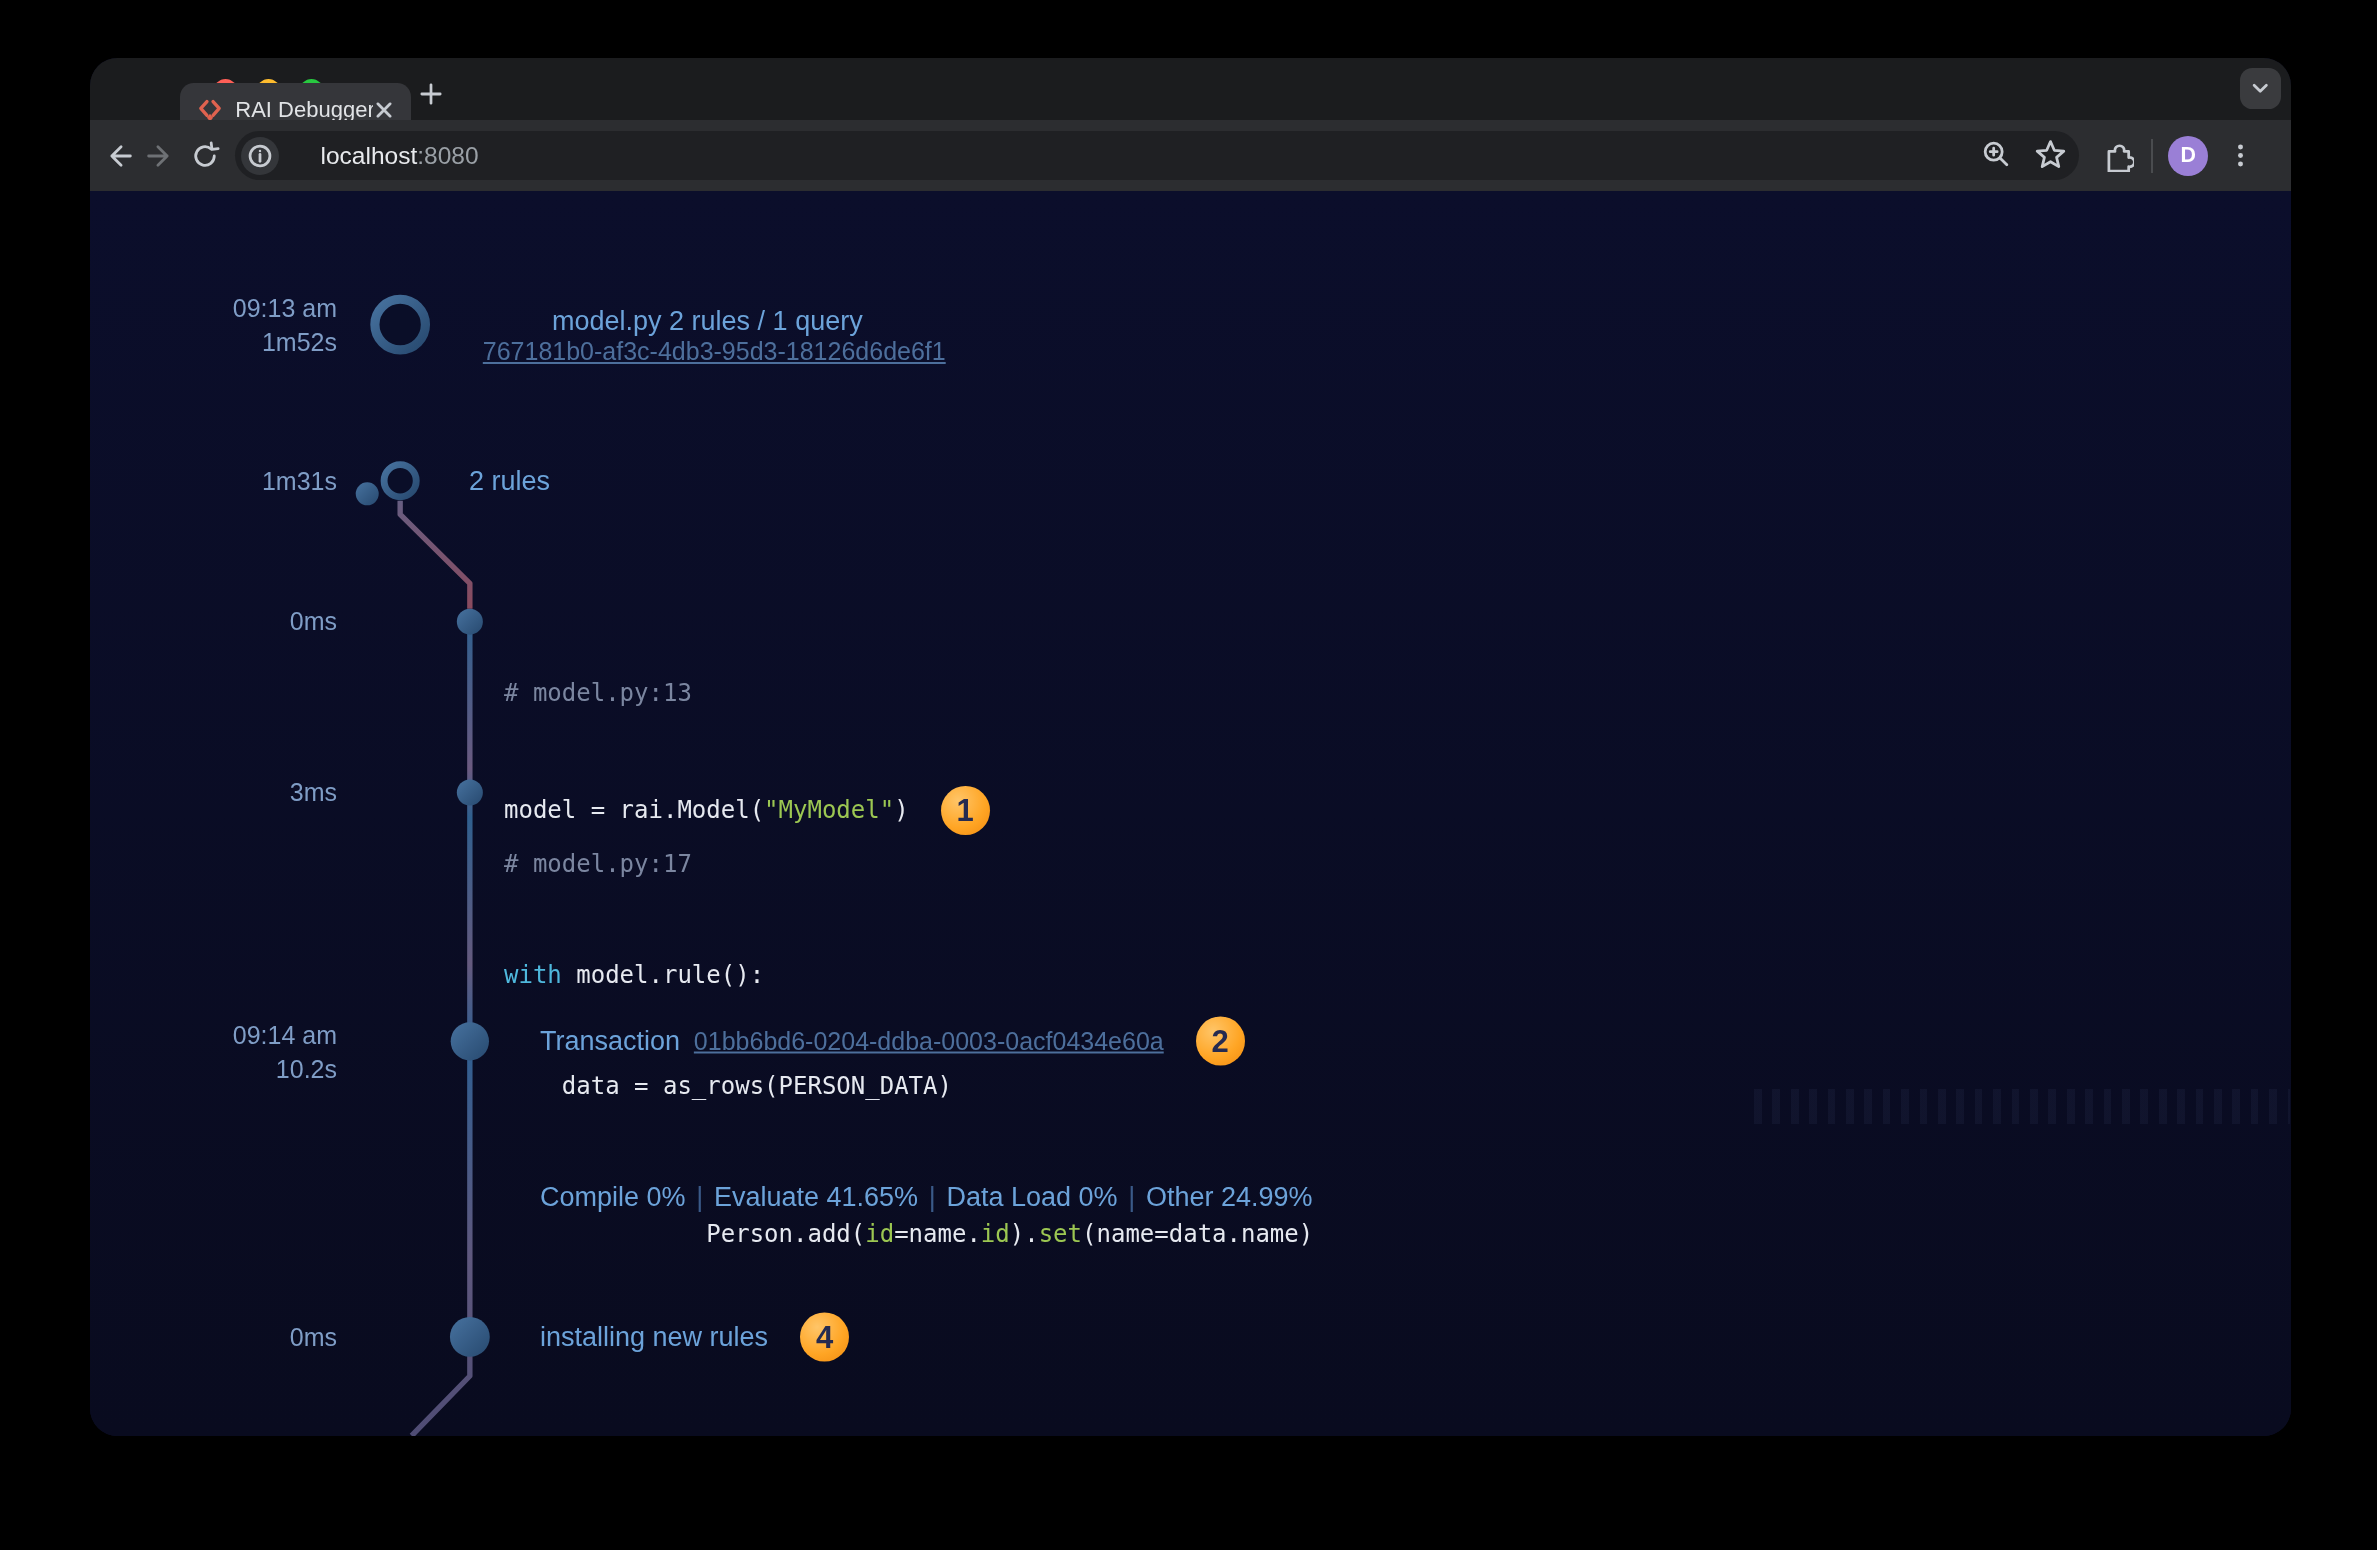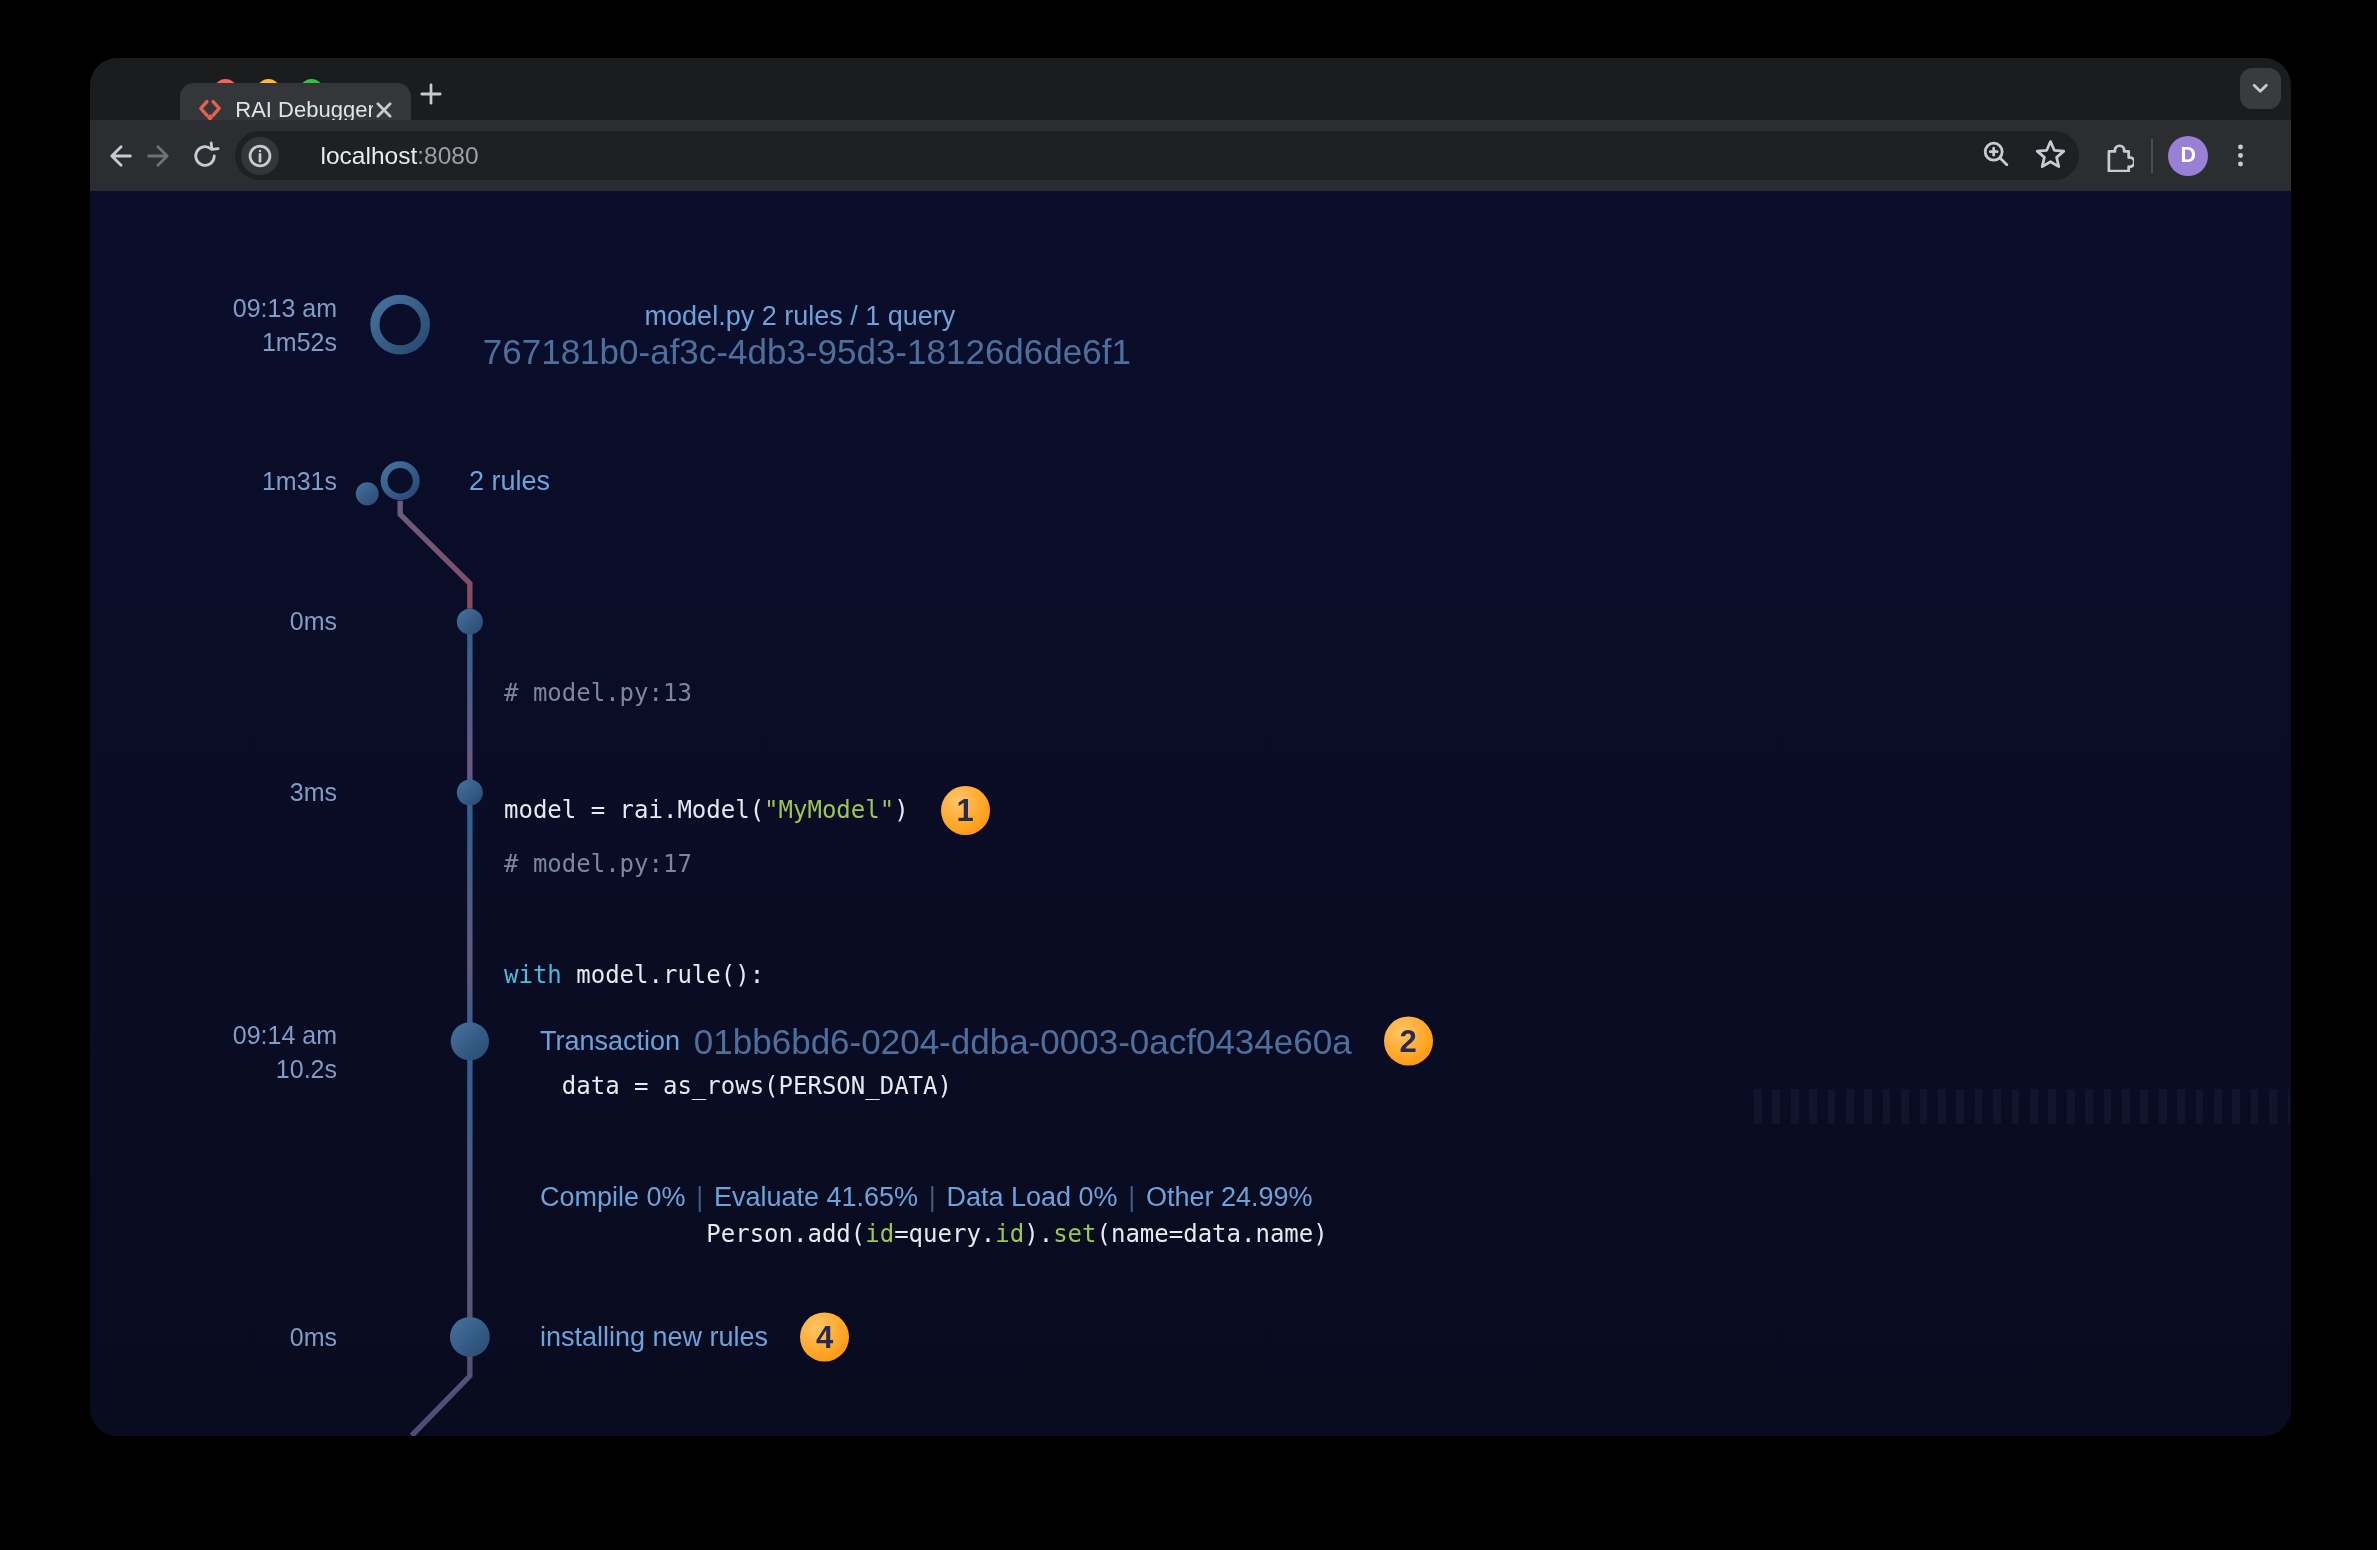--- a/index.html
+++ b/index.html
@@ -49,21 +49,21 @@
   .content{position:absolute;left:0;top:133px;width:2201px;height:1245px;
            background:linear-gradient(#0b0e2b,#090b1f);overflow:hidden;}
   svg.rail{position:absolute;left:0;top:0;}
 
   .gutter{position:absolute;left:0;width:247px;text-align:right;color:#7f9dc6;font-size:25px;line-height:34px;}
   .gcenter{transform:translateY(-50%);}
 
   .trow{position:absolute;display:flex;align-items:center;white-space:nowrap;}
   .tcenter{transform:translateY(-50%);}
   .blue{color:#6ca3da;font-size:27px;}
-  .dimblue{color:#4d6f9c;font-size:35px;}
+  .dimblue{color:#4d6f9c;font-size:25px;text-decoration:underline;}
   .gap18{margin-left:13.8px;}
 
   .codeblock{position:absolute;font-family:"DejaVu Sans Mono",monospace;font-size:24px;line-height:37px;
              color:#e6e9f0;white-space:pre;}
   .comment{color:#7b86a0;}
   .kw{color:#4fb8dd;}
   .grn{color:#9cc752;}
   .codeline{display:flex;align-items:center;}
 
   .badge{display:inline-flex;align-items:center;justify-content:center;flex:0 0 auto;
@@ -258,21 +258,21 @@
           <span><span>model = rai.Model(</span><span class="grn">"MyModel"</span><span>)</span></span>
           <span class="badge">1</span>
         </div>
       </div>
 
       <div class="codeblock" style="left:414px;top:581px;">
         <div class="comment"># model.py:17</div>
         <div><span class="kw">with</span><span> model.rule():</span></div>
         <div>    data = as_rows(PERSON_DATA)</div>
         <div>
-          <span>    Person.add(</span><span class="grn">id</span><span>=query.</span><span class="grn">id</span><span>).</span><span class="grn">set</span><span>(name=data.name)</span>
+          <span>    Person.add(</span><span class="grn">id</span><span>=name.</span><span class="grn">id</span><span>).</span><span class="grn">set</span><span>(name=data.name)</span>
         </div>
       </div>
 
       <div class="trow tcenter" style="left:450px;top:850px;">
         <span class="blue">Transaction</span>
         <span class="dimblue gap18">01bb6bd6-0204-ddba-0003-0acf0434e60a</span>
         <span class="badge">2</span>
       </div>
 
       <div class="trow tcenter" style="left:450px;top:1006px;">

